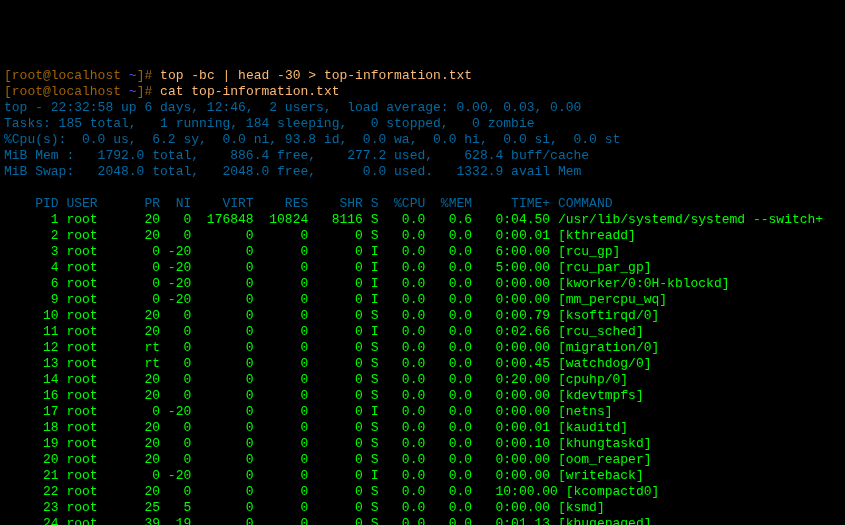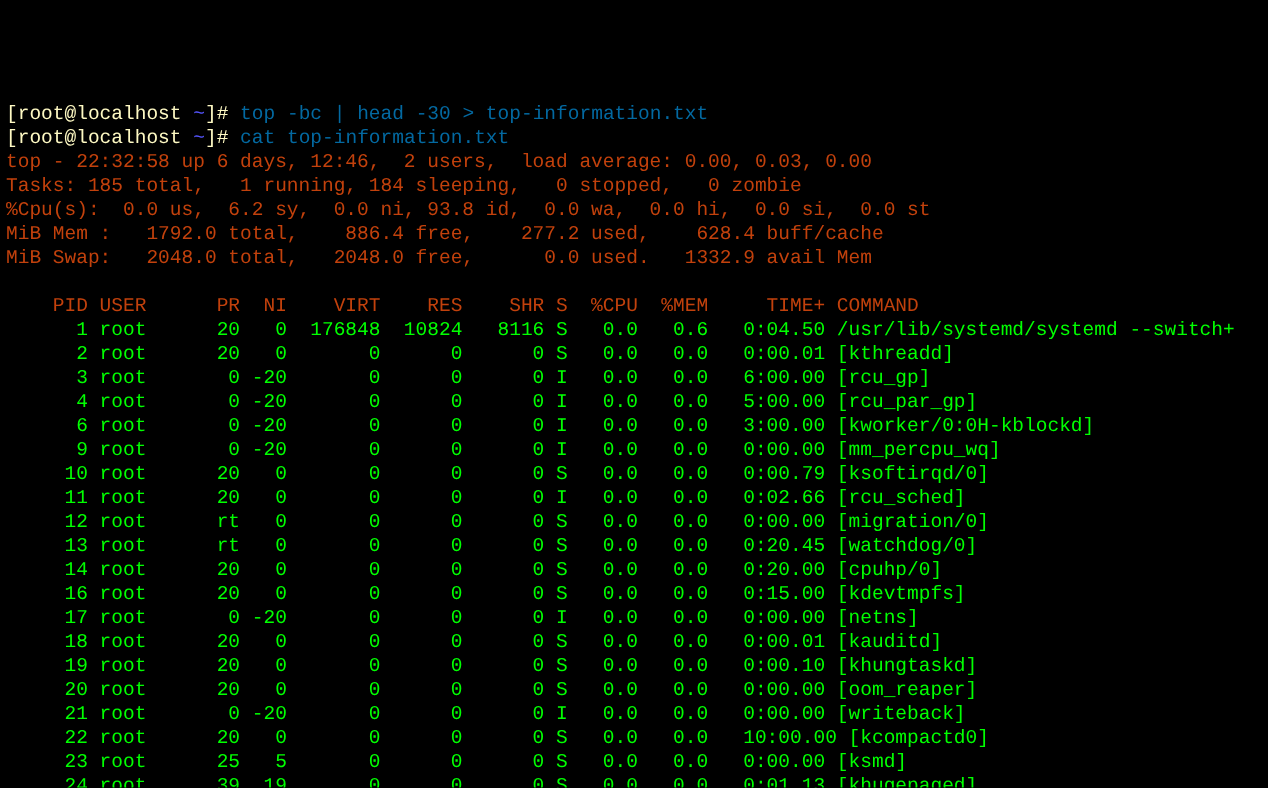--- a/index.html
+++ b/index.html
@@ -8,51 +8,51 @@
       color: #00ff00;
       font-family: 'Courier New', monospace;
       font-size: 13px;
       line-height: 16px;
       padding: 4px;
       width: 845px;
       height: 525px;
       overflow: hidden;
       white-space: pre;
     }
-    .prompt-user { color: #fef9c3; }
+    .prompt-user { color: #a16207; }
     .prompt-path { color: #5555ff; }
-    .white { color: #c2410c; }
-    .cmd { color: #0369a1; }
+    .white { color: #0369a1; }
+    .cmd { color: #fdba74; }
   </style>
 </head>
 <body>
 
 
 
 <div><span><span class="prompt-user">[root@localhost</span> <span class="prompt-path">~</span><span class="prompt-user">]#</span> <span class="cmd">top -bc | head -30 &gt; top-information.txt</span></span>
 <span><span class="prompt-user">[root@localhost</span> <span class="prompt-path">~</span><span class="prompt-user">]#</span> <span class="cmd">cat top-information.txt</span></span>
 <span class="white">top - 22:32:58 up 6 days, 12:46,  2 users,  load average: 0.00, 0.03, 0.00</span>
 <span class="white">Tasks: 185 total,   1 running, 184 sleeping,   0 stopped,   0 zombie</span>
 <span class="white">%Cpu(s):  0.0 us,  6.2 sy,  0.0 ni, 93.8 id,  0.0 wa,  0.0 hi,  0.0 si,  0.0 st</span>
 <span class="white">MiB Mem :   1792.0 total,    886.4 free,    277.2 used,    628.4 buff/cache</span>
 <span class="white">MiB Swap:   2048.0 total,   2048.0 free,      0.0 used.   1332.9 avail Mem</span>
 
 <span class="white">    PID USER      PR  NI    VIRT    RES    SHR S  %CPU  %MEM     TIME+ COMMAND</span>
 <span>      1 root      20   0  176848  10824   8116 S   0.0   0.6   0:04.50 /usr/lib/systemd/systemd --switch+</span>
 <span>      2 root      20   0       0      0      0 S   0.0   0.0   0:00.01 [kthreadd]</span>
 <span>      3 root       0 -20       0      0      0 I   0.0   0.0   6:00.00 [rcu_gp]</span>
 <span>      4 root       0 -20       0      0      0 I   0.0   0.0   5:00.00 [rcu_par_gp]</span>
-<span>      6 root       0 -20       0      0      0 I   0.0   0.0   3:00.00 [kworker/0:0H-kblockd]</span>
+<span>      6 root       0 -20       0      0      0 I   0.0   0.0   0:00.00 [kworker/0:0H-kblockd]</span>
 <span>      9 root       0 -20       0      0      0 I   0.0   0.0   0:00.00 [mm_percpu_wq]</span>
 <span>     10 root      20   0       0      0      0 S   0.0   0.0   0:00.79 [ksoftirqd/0]</span>
 <span>     11 root      20   0       0      0      0 I   0.0   0.0   0:02.66 [rcu_sched]</span>
 <span>     12 root      rt   0       0      0      0 S   0.0   0.0   0:00.00 [migration/0]</span>
-<span>     13 root      rt   0       0      0      0 S   0.0   0.0   0:20.45 [watchdog/0]</span>
+<span>     13 root      rt   0       0      0      0 S   0.0   0.0   0:00.45 [watchdog/0]</span>
 <span>     14 root      20   0       0      0      0 S   0.0   0.0   0:20.00 [cpuhp/0]</span>
-<span>     16 root      20   0       0      0      0 S   0.0   0.0   0:15.00 [kdevtmpfs]</span>
+<span>     16 root      20   0       0      0      0 S   0.0   0.0   0:00.00 [kdevtmpfs]</span>
 <span>     17 root       0 -20       0      0      0 I   0.0   0.0   0:00.00 [netns]</span>
 <span>     18 root      20   0       0      0      0 S   0.0   0.0   0:00.01 [kauditd]</span>
 <span>     19 root      20   0       0      0      0 S   0.0   0.0   0:00.10 [khungtaskd]</span>
 <span>     20 root      20   0       0      0      0 S   0.0   0.0   0:00.00 [oom_reaper]</span>
 <span>     21 root       0 -20       0      0      0 I   0.0   0.0   0:00.00 [writeback]</span>
 <span>     22 root      20   0       0      0      0 S   0.0   0.0   10:00.00 [kcompactd0]</span>
 <span>     23 root      25   5       0      0      0 S   0.0   0.0   0:00.00 [ksmd]</span>
 <span>     24 root      39  19       0      0      0 S   0.0   0.0   0:01.13 [khugepaged]</span>
 
 

